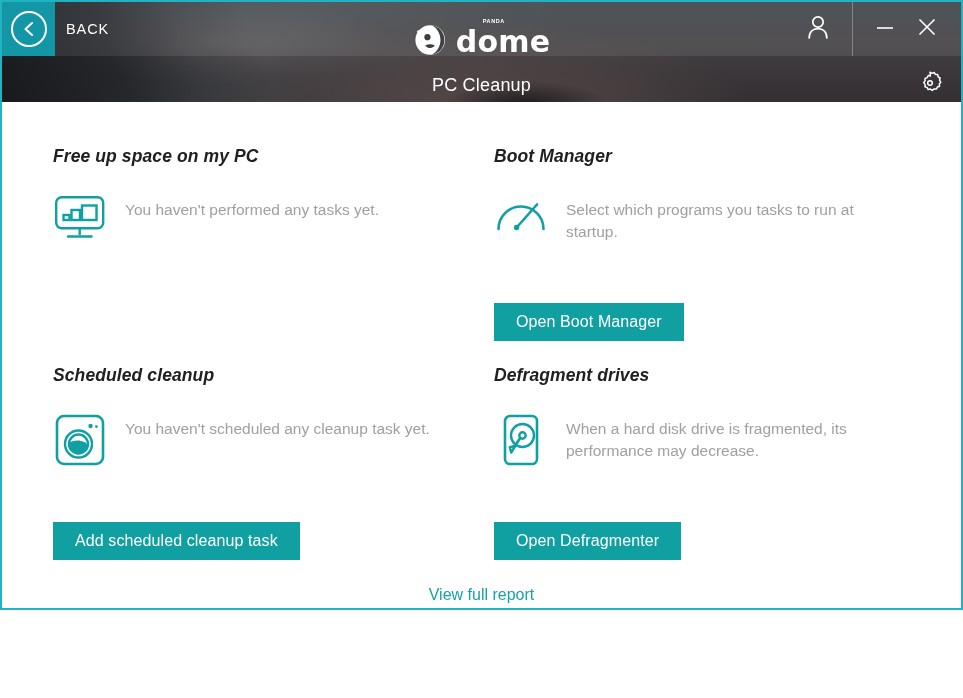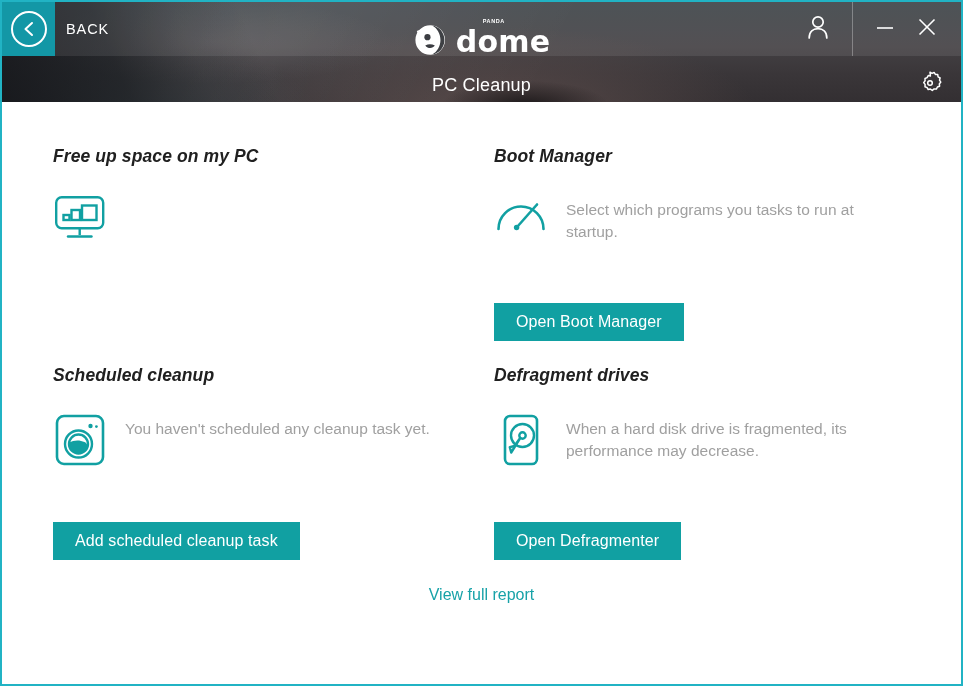--- a/index.html
+++ b/index.html
@@ -8,21 +8,21 @@
     width: 963px;
     height: 698px;
     overflow: hidden;
     background: #ffffff;
     font-family: "Liberation Sans", sans-serif;
   }
 
   .app-window {
     position: relative;
     width: 963px;
-    height: 686px;
+    height: 610px;
     background: #ffffff;
     border: 2px solid #21b3c4;
     border-top-width: 2px;
     overflow: hidden;
   }
 
   
   .header {
     position: relative;
     width: 100%;
@@ -360,20 +360,21 @@
           <div class="card-icon">
             <svg width="52" height="46" viewBox="0 0 52 46" aria-hidden="true">
               <rect x="2.2" y="2.2" width="47" height="31" rx="5.5" ry="5.5" fill="none" stroke="#11a0a2" stroke-width="2.4"></rect>
               <rect x="28" y="10.5" width="14.5" height="14.5" fill="none" stroke="#11a0a2" stroke-width="2.4"></rect>
               <rect x="17.5" y="15" width="8.5" height="10" fill="none" stroke="#11a0a2" stroke-width="2.4"></rect>
               <rect x="9.5" y="20" width="6" height="5" fill="none" stroke="#11a0a2" stroke-width="2.4"></rect>
               <line x1="25.7" y1="33.4" x2="25.7" y2="40" stroke="#11a0a2" stroke-width="2.4"></line>
               <line x1="14" y1="41.5" x2="37.5" y2="41.5" stroke="#11a0a2" stroke-width="2.4" stroke-linecap="round"></line>
             </svg>
           </div>
+          <div class="card-desc">You haven't performed any tasks yet.</div>
         </div>
       </div>
 
       <div class="card">
         <div class="card-title">Boot Manager</div>
         <div class="card-body">
           <div class="card-icon">
             <svg width="52" height="46" viewBox="0 0 52 46" aria-hidden="true">
               <path d="M3.5 34 A22.5 22.5 0 0 1 48.5 34" fill="none" stroke="#11a0a2" stroke-width="2.6" stroke-linecap="round"></path>
               <line x1="22.5" y1="31.5" x2="42" y2="9.5" stroke="#11a0a2" stroke-width="2.6" stroke-linecap="round"></line>

